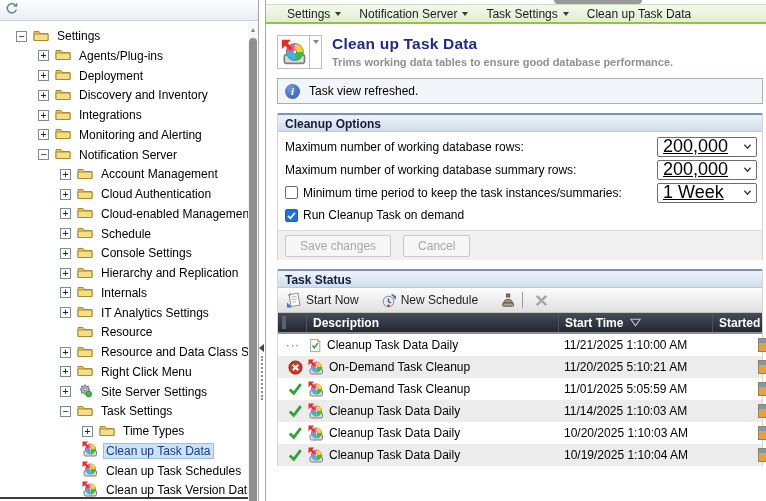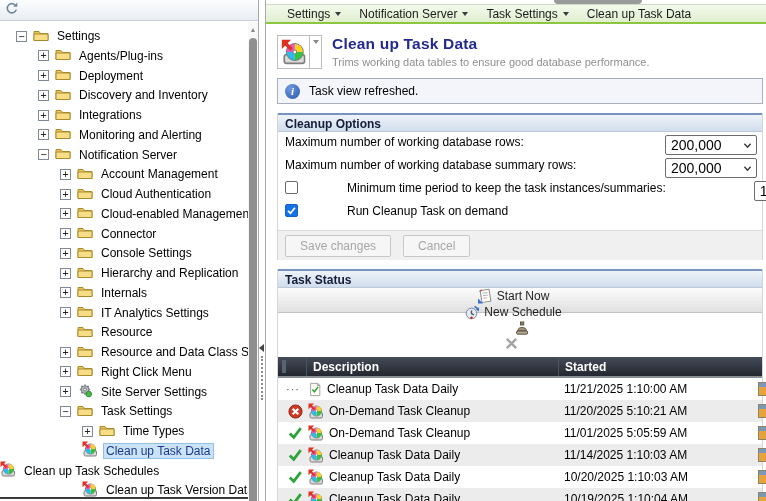--- a/index.html
+++ b/index.html
@@ -44,60 +44,60 @@
   #content { position:absolute; left:11px; top:27px; width:486px; height:474px; }
 
   
   #page-header { display:flex; margin-top:8px; }
   #page-icon-box { width:45px; height:34px; border:1px solid #bdbdbd; background:#fff; display:flex; flex:none; }
   #page-icon-main { width:32px; display:flex; align-items:center; justify-content:center; }
   #page-icon-dd { width:12px; border-left:1px solid #bdbdbd; display:flex; justify-content:center; padding-top:4px; }
   #page-icon-dd b { width:0; height:0; border-left:3px solid transparent; border-right:3px solid transparent; border-top:4px solid #888; }
   #page-titles { margin-left:10px; }
   #page-title { font-size:15.5px; font-weight:bold; color:#232a8e; letter-spacing:0.2px; }
-  #page-subtitle { font-size:11px; color:#8f8f8f; margin-top:3px; }
+  #page-subtitle { font-size:11px; color:#8f8f8f; margin-top:3px;font-weight:bold; }
 
   
   #infobar { margin-top:9px; height:26px; border:1px solid #a9afba; background:#f3f5fa;
      display:flex; align-items:center; padding-left:7px; }
   #info-icon { width:15px; height:15px; border-radius:50%;
      background:radial-gradient(circle at 35% 30%, #6f9ae0, #2a55ae); color:#fff;
      font-family:"Liberation Serif",serif; font-style:italic; font-weight:bold; font-size:11px;
      text-align:center; line-height:14px; flex:none; }
   #infobar span { margin-left:9px; }
 
   
   .panel { margin-top:9px; border-left:1px solid #d6d6d6; border-right:1px solid #d6d6d6; }
   .panel-header { height:19px; background:linear-gradient(#eef3f9,#d1ddec);
      border-top:2px solid #7694bf; border-bottom:1px solid #bcc9da;
      font-weight:bold; color:#141d3a; padding:2px 0 0 7px; }
 
   
-  .form-row { display:flex; height:23px; padding:0 5px 0 7px;gap:44px; }
+  .form-row { display:flex; align-items:center; height:23px; padding:0 5px 0 7px; }
   .form-row .lbl { white-space:nowrap; }
   .spacer { flex:1; }
-  .sel { width:92px; height:20px; border:1px solid #6d6d6d; border-radius:2px; background:#fff;
-     display:flex; align-items:center; justify-content:space-between; padding:0 3px 0 5px; flex:none; font-size:14px; }
+  .sel { width:100px; height:20px; border:1px solid #6d6d6d; border-radius:2px; background:#fff;
+     display:flex; align-items:center; justify-content:space-between; padding:0 3px 0 5px; flex:none; font-size:18px;text-decoration:underline; }
   .cb { width:13px; height:13px; border:1px solid #6a6a6a; border-radius:2px; background:#fff; margin-right:5px; flex:none; }
   .cb.checked { background:#1673e6; border-color:#1263c8; display:flex; align-items:center; justify-content:center; }
   #form-footer { margin-top:4px; height:30px; background:#f0f0f0; border-top:1px solid #dcdcdc;
      display:flex; align-items:center; padding-left:7px; }
   .btn-disabled { height:22px; padding:0 14px; background:#f6f6f6; border:1px solid #c8c8c8; border-radius:2px;
      color:#a6a6a6; font-size:12px; margin-right:12px; font-family:inherit; }
 
   
   #ts-toolbar { height:25px; background:linear-gradient(#fcfcfc,#e0e0e0); border-bottom:1px solid #c2c2c2;
-     display:flex; align-items:center; padding-left:8px;flex-direction:column; }
+     display:flex; align-items:center; padding-left:8px; }
   .tb-item { display:flex; align-items:center; margin-right:22px; color:#1e1e1e; }
   .tb-item svg { margin-right:4px; }
   .tb-sep { width:1px; height:16px; background:#9c9c9c; margin:0 11px 0 2px; }
 
   #grid { width:100%; }
   #grid-header { display:flex; height:21px; background:linear-gradient(#454c59,#23272f);
-     border-bottom:2px solid #8a8f96; color:#fff; font-weight:bold; align-items:center;margin-top:44px; }
+     border-bottom:2px solid #8a8f96; color:#fff; font-weight:bold; align-items:center; }
   .gh { height:100%; display:flex; align-items:center; padding-left:6px; }
   .gh.c1,.gh.c2,.gh.c3 { border-left:1px solid #4b5260; }
   .c0 { width:28px; flex:none; }
   .c1 { width:252px; flex:none; }
   .c2 { width:154px; flex:none; }
   .c3 { flex:1; position:relative; }
   .gh-grip { width:4px; height:13px; background:#5b6270; margin-left:2px; }
   .sort-glyph { margin-left:7px; }
   .grid-row { display:flex; height:22px; align-items:center; }
   .grid-row.alt { background:#ececec; }
@@ -203,21 +203,21 @@
               <path d="M1 6 L15 6 L15 12.5 L1 12.5 Z" fill="#f7dd86" stroke="#a98b2d"></path>
             </svg></span>
           <span class="tree-label">Cloud-enabled Management</span>
         </div>
         <div class="tree-row" style="top: 201.5px; padding-left: 60px;">
           <span class="expander">+</span>
           <span class="tree-ic"><svg width="16" height="14" viewBox="0 0 16 14">
               <path d="M1 3.5 L6 3.5 L7.5 5.5 L15 5.5 L15 12.5 L1 12.5 Z" fill="#eec45a" stroke="#a98b2d"></path>
               <path d="M1 6 L15 6 L15 12.5 L1 12.5 Z" fill="#f7dd86" stroke="#a98b2d"></path>
             </svg></span>
-          <span class="tree-label">Connector</span>
+          <span class="tree-label">Schedule</span>
         </div>
         <div class="tree-row" style="top: 221.25px; padding-left: 60px;">
           <span class="expander">+</span>
           <span class="tree-ic"><svg width="16" height="14" viewBox="0 0 16 14">
               <path d="M1 3.5 L6 3.5 L7.5 5.5 L15 5.5 L15 12.5 L1 12.5 Z" fill="#eec45a" stroke="#a98b2d"></path>
               <path d="M1 6 L15 6 L15 12.5 L1 12.5 Z" fill="#f7dd86" stroke="#a98b2d"></path>
             </svg></span>
           <span class="tree-label">Console Settings</span>
         </div>
         <div class="tree-row" style="top: 241px; padding-left: 60px;">
@@ -310,21 +310,21 @@
               <path d="M8.5 8 L8.5 3 A5 5 0 0 1 13.5 8 Z" fill="#ffd21f"></path>
               <path d="M8.5 8 L13.5 8 A5 5 0 0 1 8.5 13 Z" fill="#35c33f"></path>
               <path d="M8.5 8 L8.5 13 A5 5 0 0 1 3.5 8 Z" fill="#2bbbe8"></path>
               <path d="M8.5 8 L3.5 8 A5 5 0 0 1 8.5 3 Z" fill="#e85bc0"></path>
               <circle cx="8.5" cy="8" r="1.2" fill="#fff" stroke="#666" stroke-width="0.5"></circle>
               <line x1="2.5" y1="2.5" x2="6.5" y2="6.5" stroke="#e03020" stroke-width="2.2"></line>
               <path d="M0.5 0.5 L6.2 0.5 L0.5 6.2 Z" fill="#e03020"></path>
             </svg></span>
           <span class="tree-label">Clean up Task Data</span>
         </div>
-        <div class="tree-row" style="top: 438.5px; ">
+        <div class="tree-row" style="top: 438.5px; padding-left: 82px;">
           <span class="tree-ic"><svg width="16" height="16" viewBox="0 0 16 16">
               <rect x="2" y="9.5" width="12.5" height="5.5" rx="1.5" fill="#d9d9d9" stroke="#7f7f7f"></rect>
               <circle cx="8.5" cy="8" r="5" fill="#fff" stroke="#777"></circle>
               <path d="M8.5 8 L8.5 3 A5 5 0 0 1 13.5 8 Z" fill="#ffd21f"></path>
               <path d="M8.5 8 L13.5 8 A5 5 0 0 1 8.5 13 Z" fill="#35c33f"></path>
               <path d="M8.5 8 L8.5 13 A5 5 0 0 1 3.5 8 Z" fill="#2bbbe8"></path>
               <path d="M8.5 8 L3.5 8 A5 5 0 0 1 8.5 3 Z" fill="#e85bc0"></path>
               <circle cx="8.5" cy="8" r="1.2" fill="#fff" stroke="#666" stroke-width="0.5"></circle>
               <line x1="2.5" y1="2.5" x2="6.5" y2="6.5" stroke="#e03020" stroke-width="2.2"></line>
               <path d="M0.5 0.5 L6.2 0.5 L0.5 6.2 Z" fill="#e03020"></path>
@@ -508,20 +508,26 @@
         </div>
 
         <div id="grid">
           <div id="grid-header">
             <div class="gh c0" style="padding-left:2px;">
                 <span class="gh-grip"></span>
               </div>
             <div class="gh c1">
                 <span>Description</span>
               </div>
+            <div class="gh c2">
+              <span>Start Time</span>
+              <svg class="sort-glyph" width="11" height="9" viewBox="0 0 12 9">
+                  <path d="M1 1 L11 1 L6 8 Z" fill="none" stroke="#bcc3ce" stroke-width="1.2"></path>
+                </svg>
+            </div>
             <div class="gh c3">
                 <span>Started</span>
               </div>
           </div>
           <div id="grid-body">
               <div class="grid-row">
                 <div class="gc c0">
                   <span class="dots">···</span>
                 </div>
                 <div class="gc c1">

